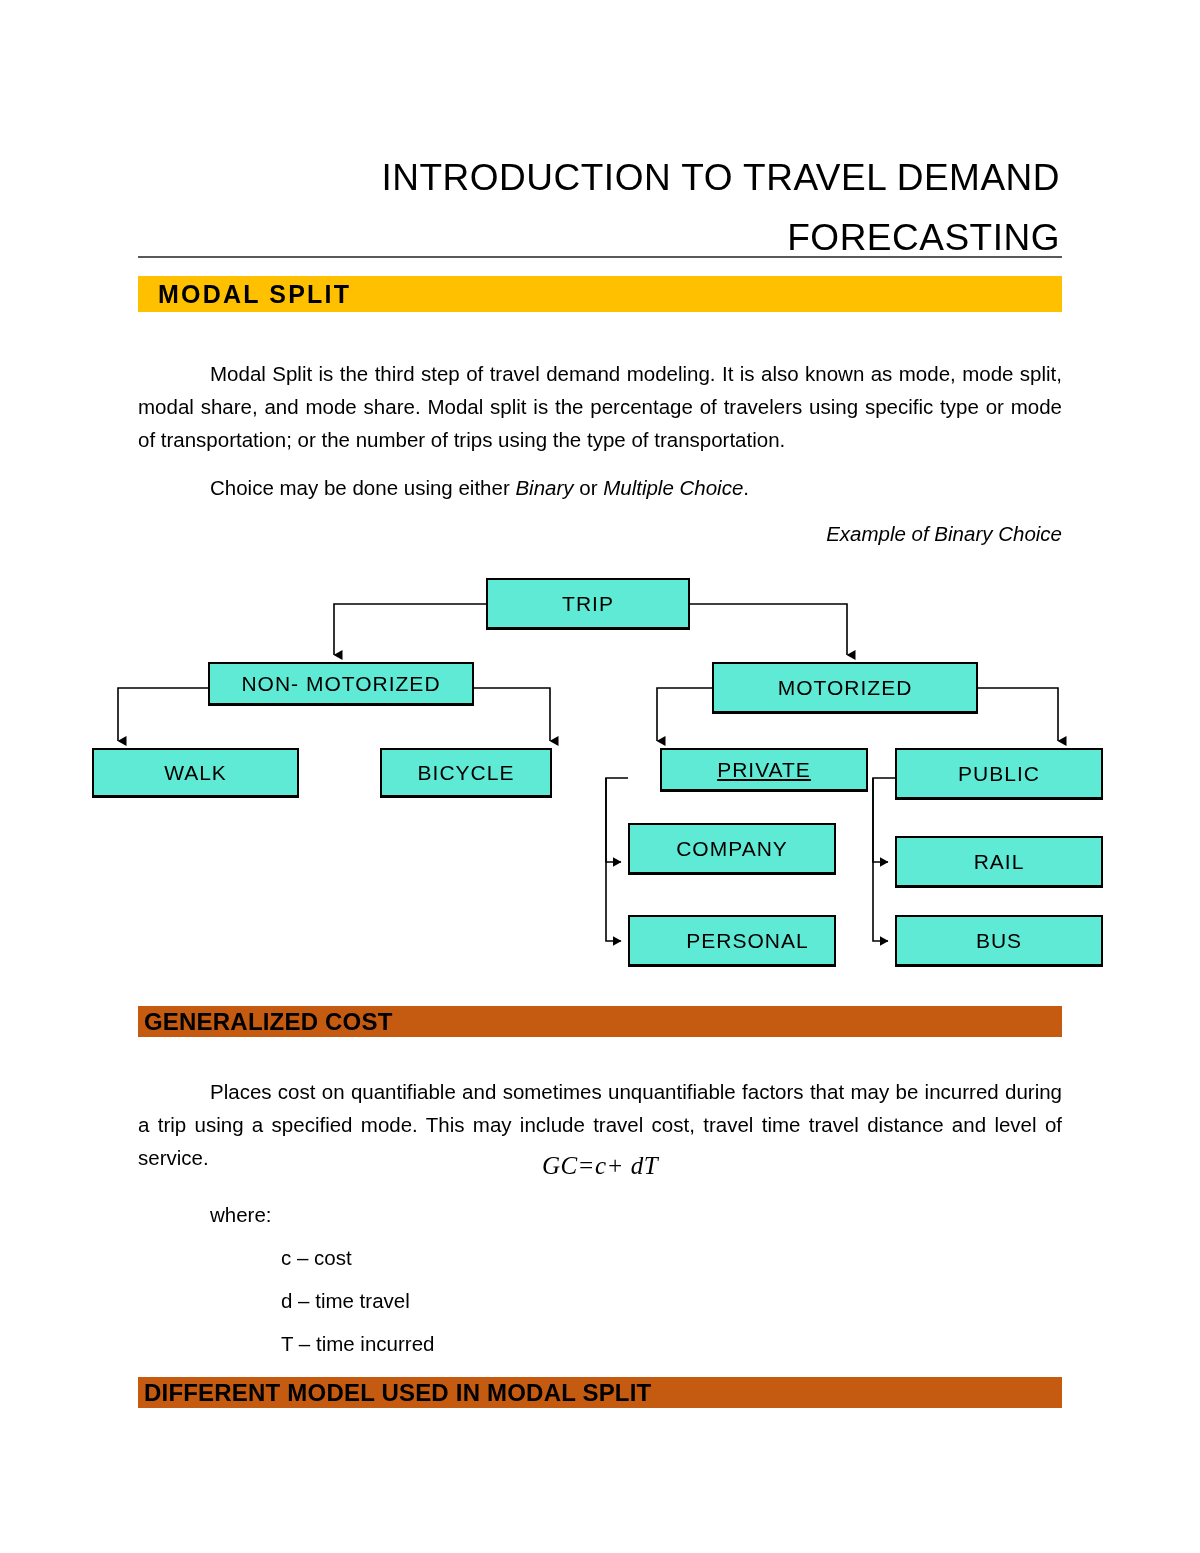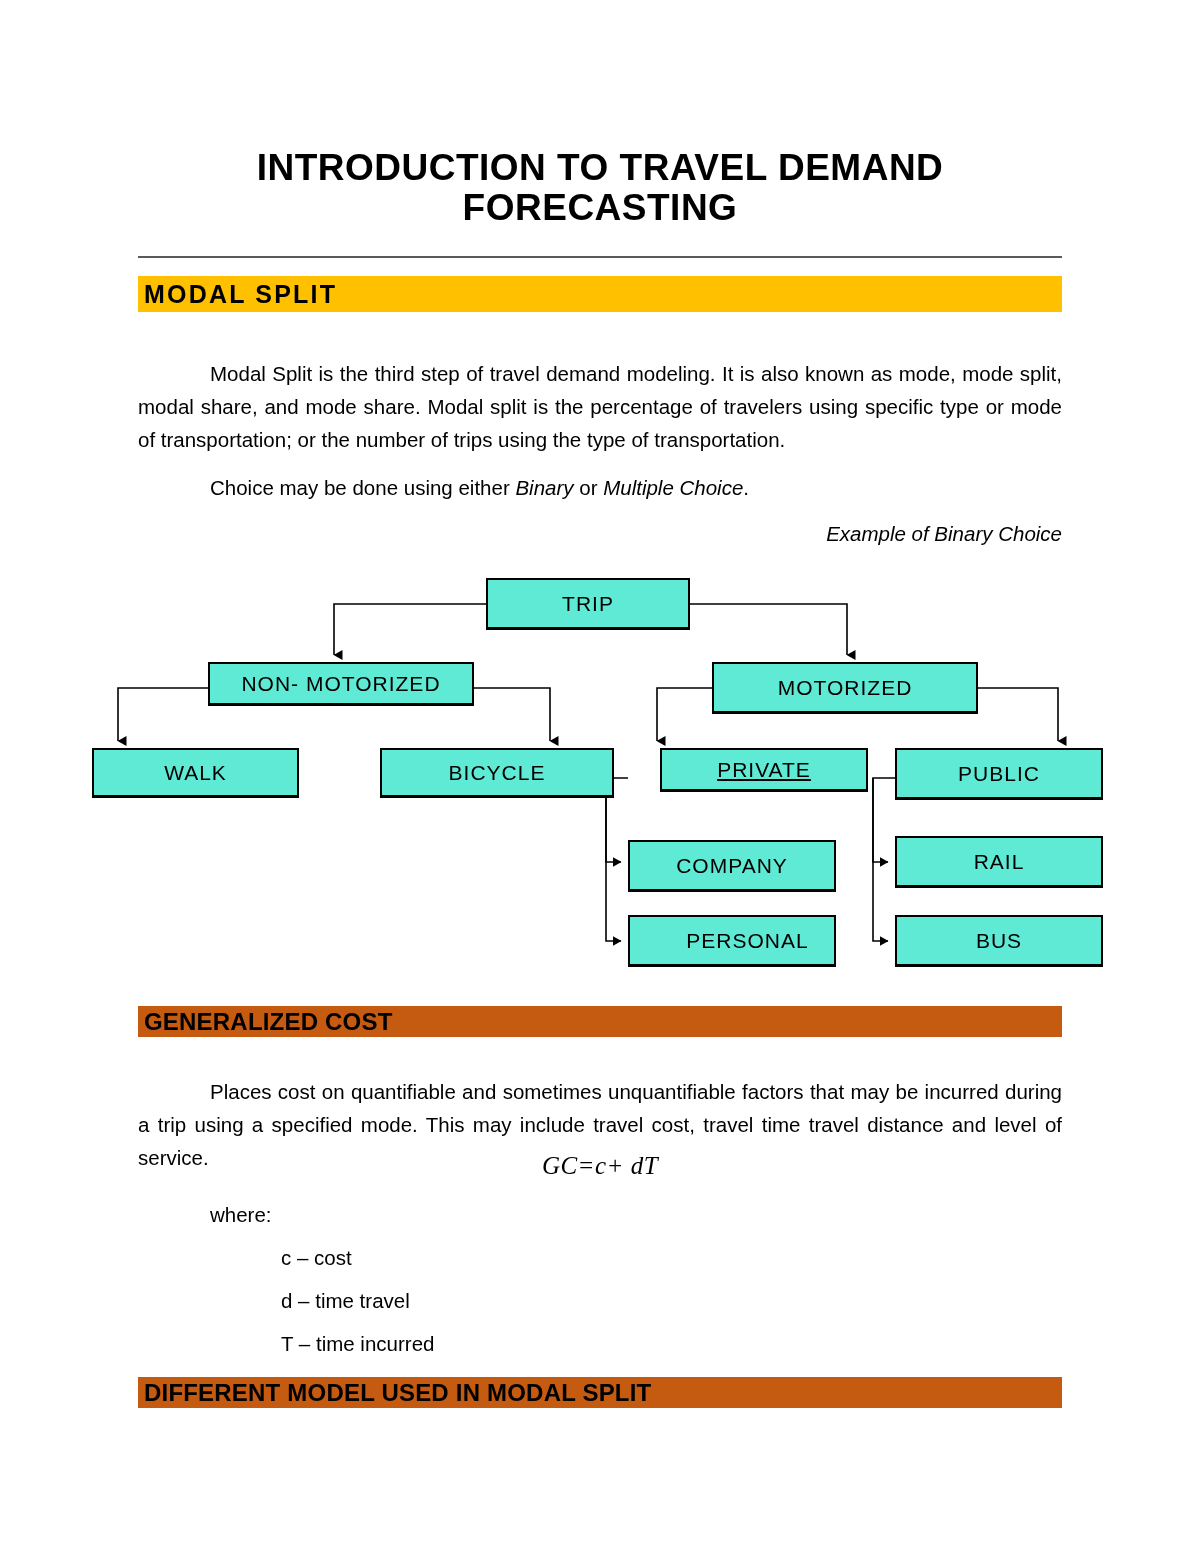--- a/index.html
+++ b/index.html
@@ -22,24 +22,24 @@
     width: 1200px;
     height: 1553px;
   }
 
   
   .doc-title {
     position: absolute;
     left: 140px;
     top: 148px;
     width: 920px;
-    text-align: center;
-    font-weight: bold;
+    text-align: right;
+    font-weight: normal;
     font-size: 37px;
-    line-height: 40px;
+    line-height: 60px;
     letter-spacing: 0.5px;
     font-stretch: condensed;
     font-family: "Liberation Sans Narrow", "Liberation Sans", sans-serif;
   }
   .title-rule {
     position: absolute;
     left: 138px;
     top: 256px;
     width: 924px;
     height: 2px;
@@ -56,21 +56,21 @@
     align-items: center;
     font-weight: bold;
     color: #000000;
   }
   .bar-yellow {
     top: 276px;
     height: 36px;
     background: #FFC000;
     font-size: 25px;
     letter-spacing: 2.2px;
-    padding-left: 6px;
+    padding-left: 20px;
   }
   .bar-orange {
     height: 31px;
     background: #C55A11;
     font-size: 24px;
     letter-spacing: 0.2px;
     padding-left: 6px;
   }
   #bar-generalized-cost { top: 1006px; }
   #bar-different-model  { top: 1377px; }
@@ -158,24 +158,24 @@
     justify-content: center;
     font-size: 21px;
     letter-spacing: 1px;
     color: #000000;
     pointer-events: auto;
   }
   #node-trip          { left: 486px; top: 578px;  width: 204px; height: 52px; }
   #node-non-motorized { left: 208px; top: 662px;  width: 266px; height: 44px; }
   #node-motorized     { left: 712px; top: 662px;  width: 266px; height: 52px; }
   #node-walk          { left: 92px;  top: 748px;  width: 207px; height: 50px; }
-  #node-bicycle       { left: 380px; top: 748px;  width: 234px; height: 50px; }
+  #node-bicycle       { left: 380px; top: 748px;  width: 172px; height: 50px; }
   #node-private       { left: 660px; top: 748px;  width: 208px; height: 44px; text-decoration: underline; }
   #node-public        { left: 895px; top: 748px;  width: 208px; height: 52px; }
-  #node-company       { left: 628px; top: 840px;  width: 208px; height: 52px; }
+  #node-company       { left: 628px; top: 823px;  width: 208px; height: 52px; }
   #node-rail          { left: 895px; top: 836px;  width: 208px; height: 52px; }
   #node-personal      { left: 628px; top: 915px;  width: 208px; height: 52px; padding-left: 31px; }
   #node-bus           { left: 895px; top: 915px;  width: 208px; height: 52px; text-align: right; }
 
   .flow-svg {
     position: absolute;
     left: 0; top: 0;
     width: 1200px;
     height: 1553px;
   }

